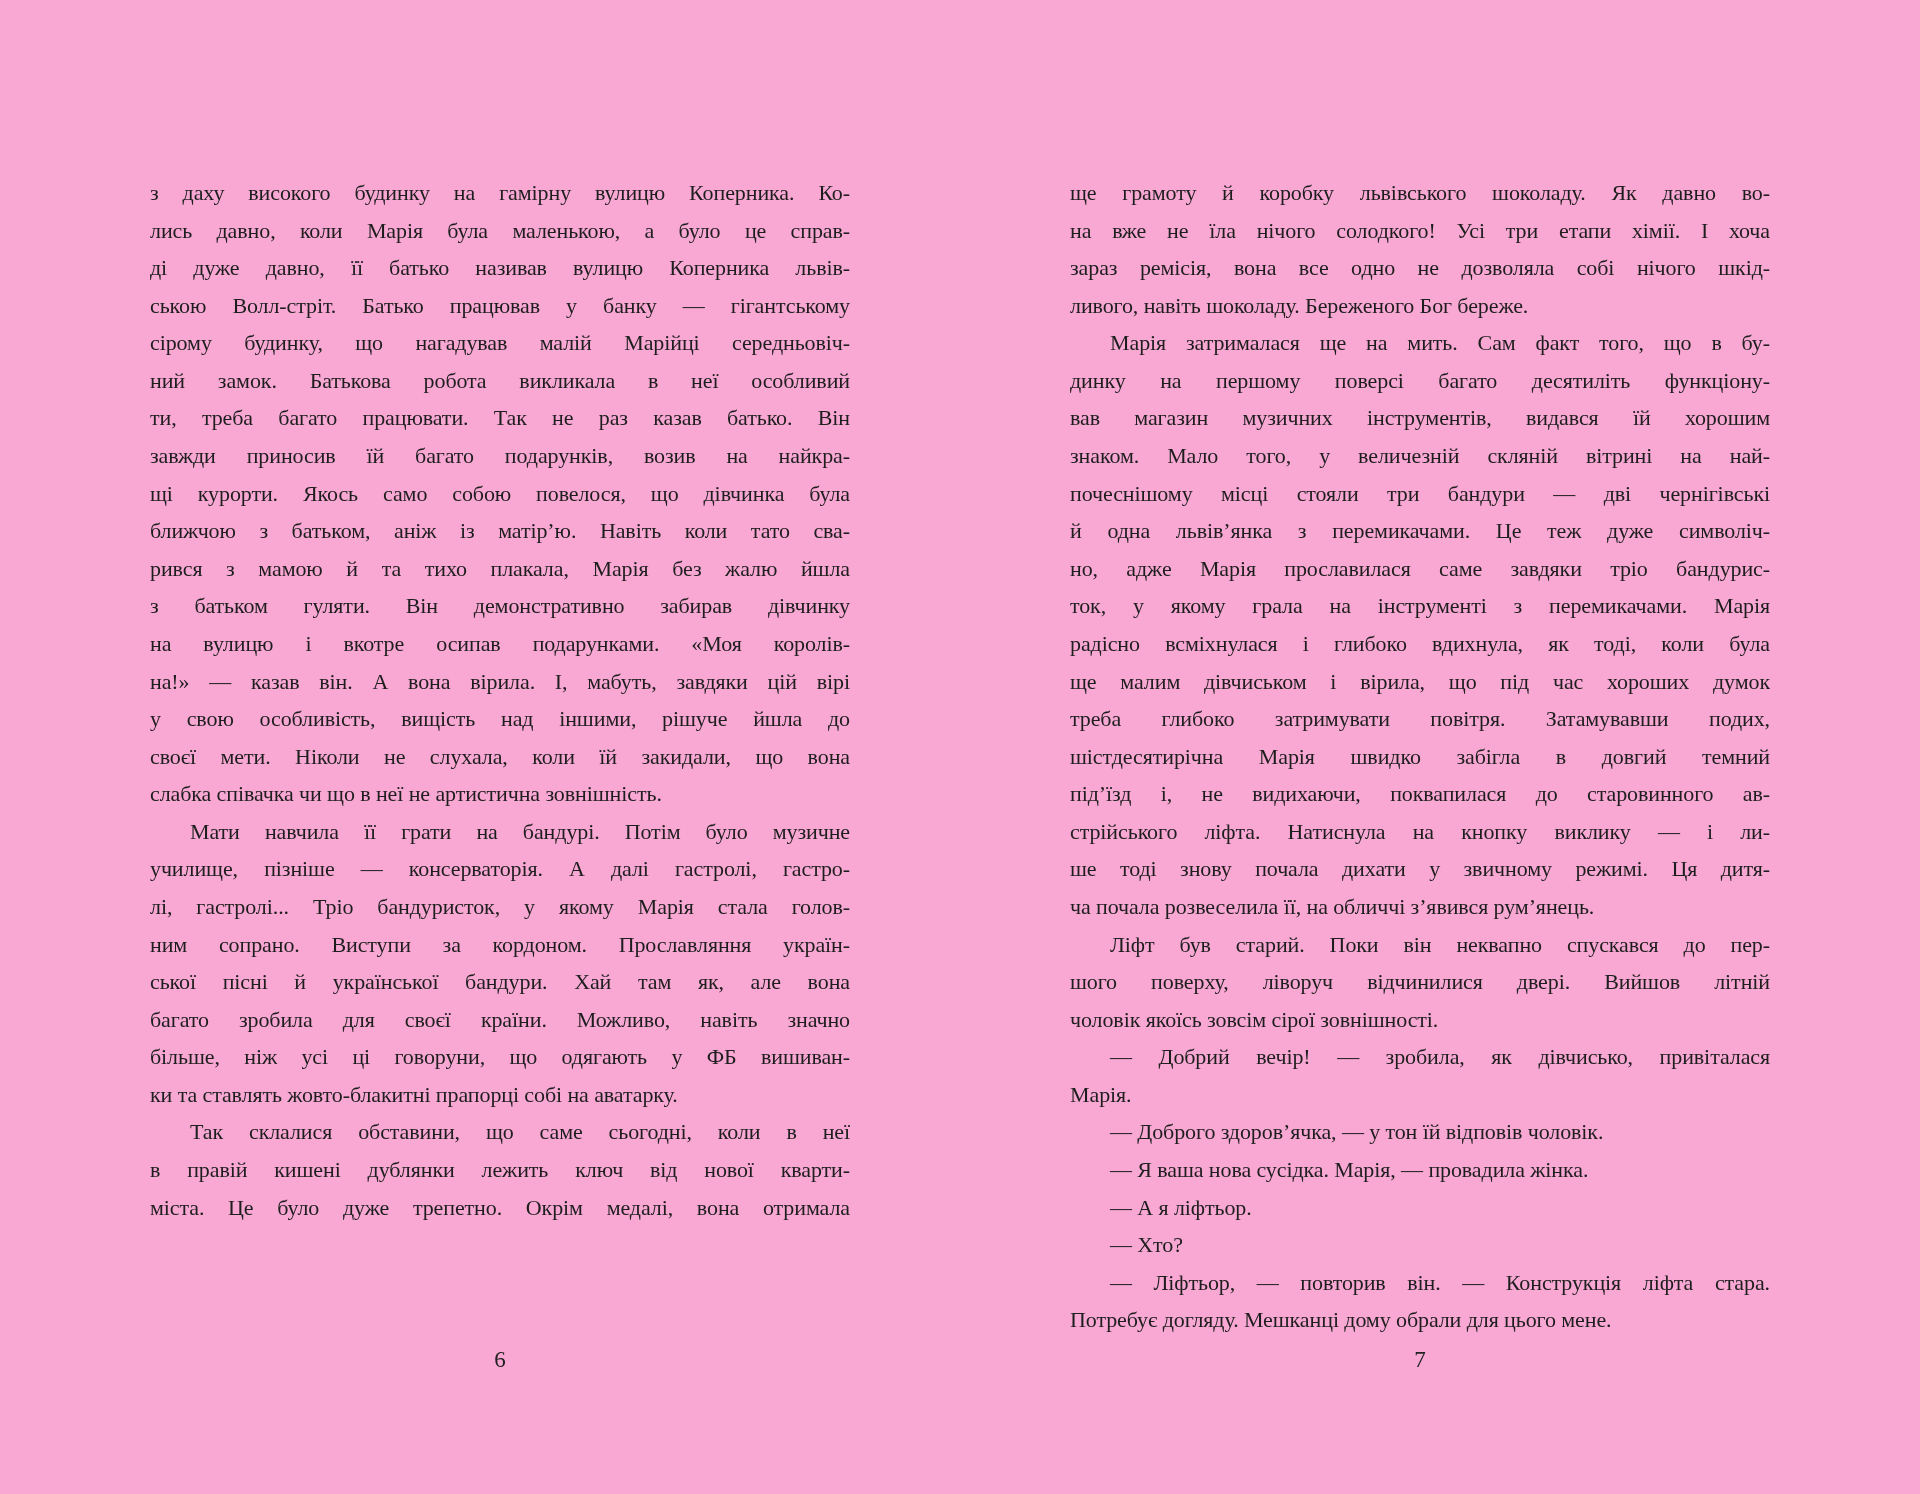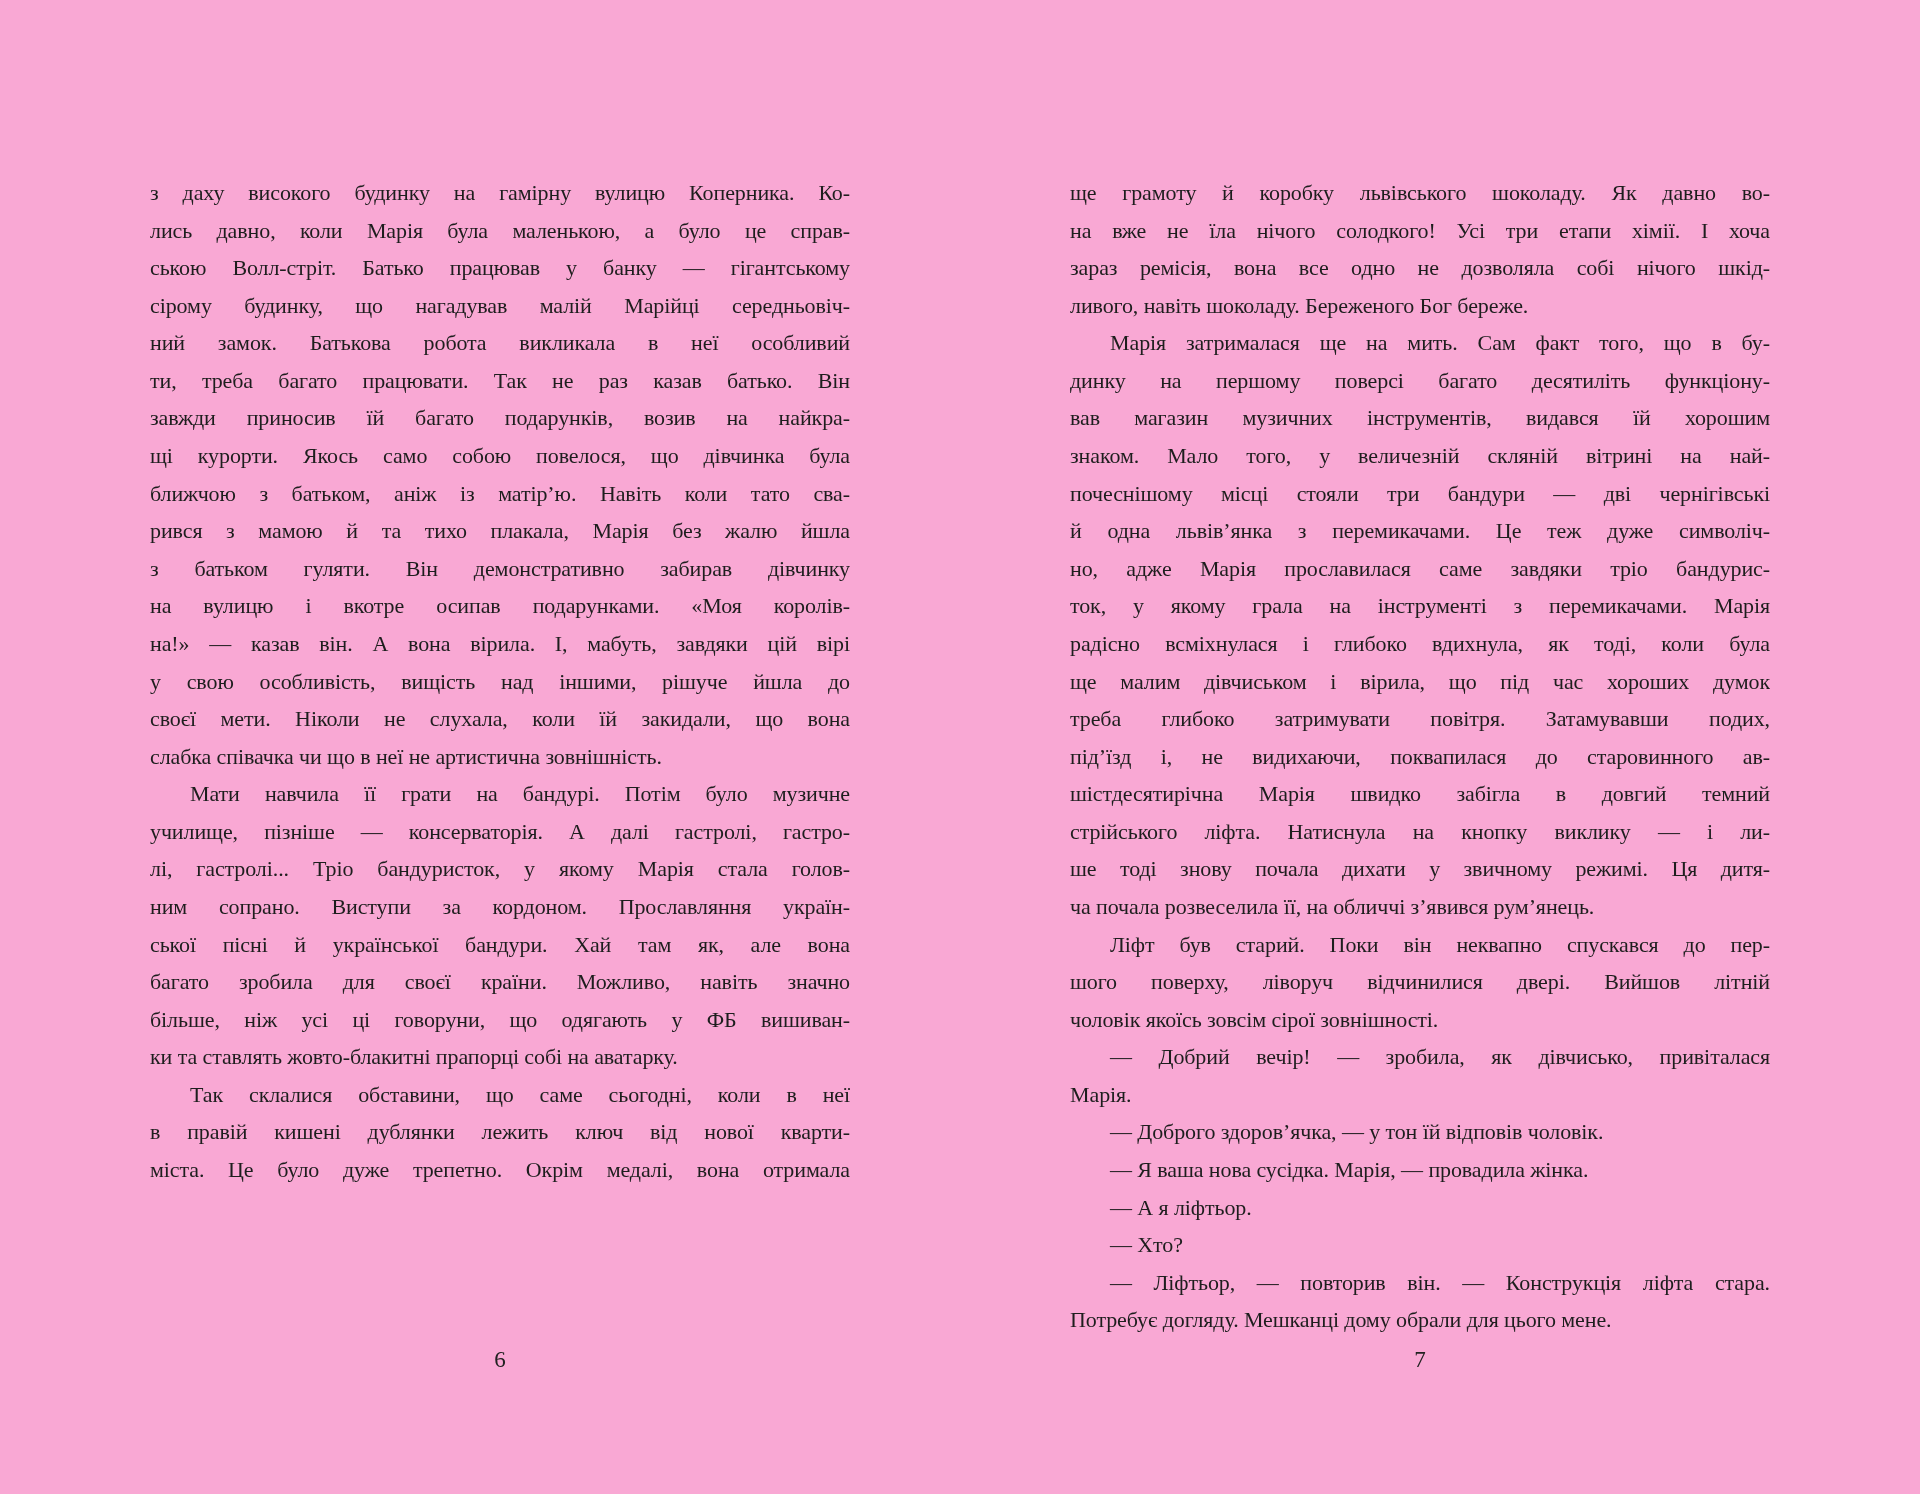--- a/index.html
+++ b/index.html
@@ -52,20 +52,21 @@
   .pagenum.left  { left: 150px; }
   .pagenum.right { left: 1070px; }
 </style>
 </head>
 <body>
 
 <div class="spread">
   <div class="column left">
       <div class="line just">з даху високого будинку на гамірну вулицю Коперника. Ко-</div>
       <div class="line just">лись давно, коли Марія була маленькою, а було це справ-</div>
+      <div class="line just">ді дуже давно, її батько називав вулицю Коперника львів-</div>
       <div class="line just">ською Волл-стріт. Батько працював у банку — гігантському</div>
       <div class="line just">сірому будинку, що нагадував малій Марійці середньовіч-</div>
       <div class="line just">ний замок. Батькова робота викликала в неї особливий</div>
       <div class="line just">ти, треба багато працювати. Так не раз казав батько. Він</div>
       <div class="line just">завжди приносив їй багато подарунків, возив на найкра-</div>
       <div class="line just">щі курорти. Якось само собою повелося, що дівчинка була</div>
       <div class="line just">ближчою з батьком, аніж із матір’ю. Навіть коли тато сва-</div>
       <div class="line just">рився з мамою й та тихо плакала, Марія без жалю йшла</div>
       <div class="line just">з батьком гуляти. Він демонстративно забирав дівчинку</div>
       <div class="line just">на вулицю і вкотре осипав подарунками. «Моя королів-</div>
@@ -94,22 +95,22 @@
       <div class="line just">динку на першому поверсі багато десятиліть функціону-</div>
       <div class="line just">вав магазин музичних інструментів, видався їй хорошим</div>
       <div class="line just">знаком. Мало того, у величезній скляній вітрині на най-</div>
       <div class="line just">почеснішому місці стояли три бандури — дві чернігівські</div>
       <div class="line just">й одна львів’янка з перемикачами. Це теж дуже символіч-</div>
       <div class="line just">но, адже Марія прославилася саме завдяки тріо бандурис-</div>
       <div class="line just">ток, у якому грала на інструменті з перемикачами. Марія</div>
       <div class="line just">радісно всміхнулася і глибоко вдихнула, як тоді, коли була</div>
       <div class="line just">ще малим дівчиськом і вірила, що під час хороших думок</div>
       <div class="line just">треба глибоко затримувати повітря. Затамувавши подих,</div>
+      <div class="line just">шістдесятирічна Марія швидко забігла в довгий темний</div>
       <div class="line just">під’їзд і, не видихаючи, поквапилася до старовинного ав-</div>
-      <div class="line just">шістдесятирічна Марія швидко забігла в довгий темний</div>
       <div class="line just">стрійського ліфта. Натиснула на кнопку виклику — і ли-</div>
       <div class="line just">ше тоді знову почала дихати у звичному режимі. Ця дитя-</div>
       <div class="line">ча почала розвеселила її, на обличчі з’явився рум’янець.</div>
       <div class="line just indent">Ліфт був старий. Поки він неквапно спускався до пер-</div>
       <div class="line just">шого поверху, ліворуч відчинилися двері. Вийшов літній</div>
       <div class="line">чоловік якоїсь зовсім сірої зовнішності.</div>
       <div class="line just indent">— Добрий вечір! — зробила, як дівчисько, привіталася</div>
       <div class="line">Марія.</div>
       <div class="line indent">— Доброго здоров’ячка, — у тон їй відповів чоловік.</div>
       <div class="line indent">— Я ваша нова сусідка. Марія, — провадила жінка.</div>

